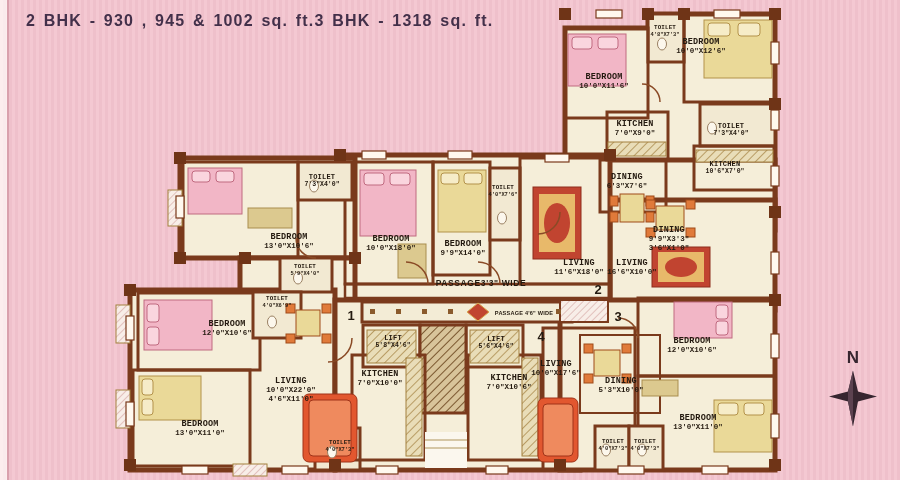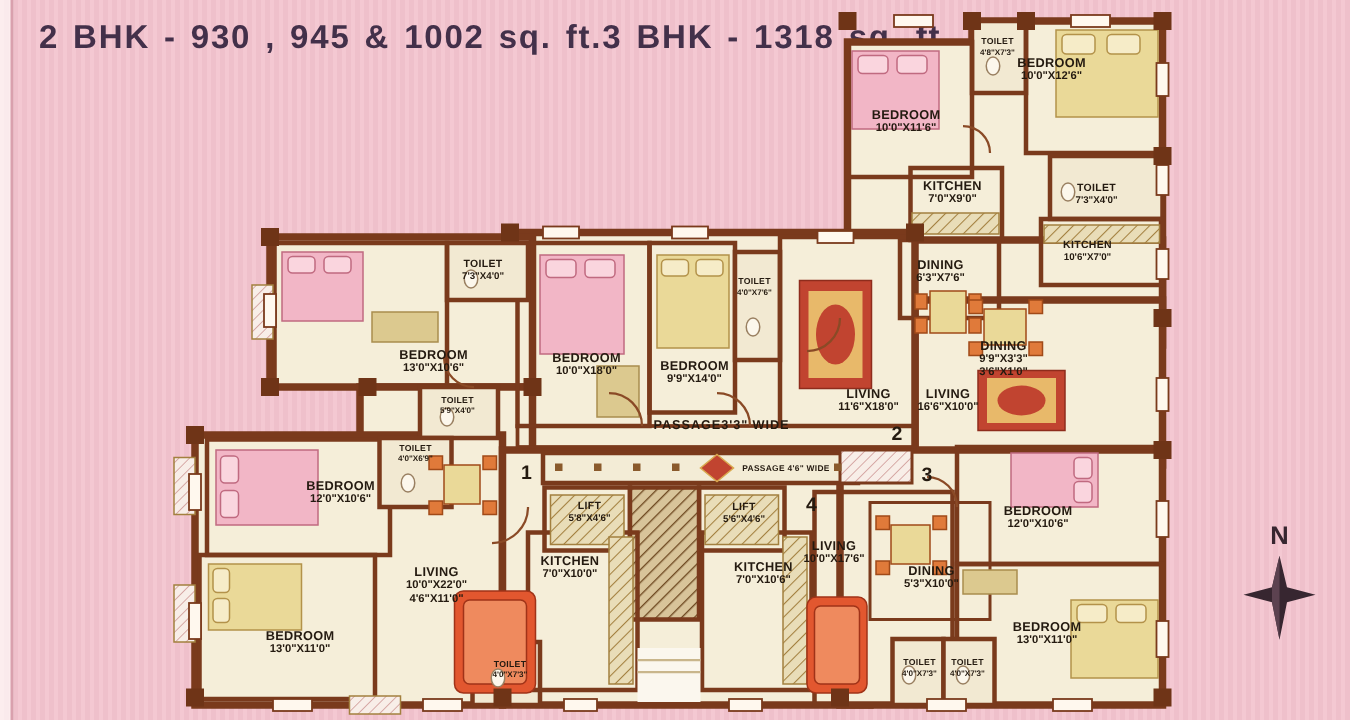--- a/index.html
+++ b/index.html
@@ -3,27 +3,27 @@
 <meta charset="utf-8">
 <style>
   html,body{margin:0;padding:0;background:#e9e4da;}
   .stage{
     position:relative;width:900px;height:480px;overflow:hidden;
     background:repeating-linear-gradient(90deg,#f4c8d2 0 3px,#efc0cb 3px 6px);
     font-family:"Liberation Sans",sans-serif;
   }
   .scan-edge{position:absolute;left:0;top:0;width:7px;height:480px;background:rgba(255,252,250,.7);border-right:2px solid #d9a0ad;}
   .plan-title{
-    position:absolute;left:26px;top:12px;font-size:22px;font-weight:bold;
+    position:absolute;left:26px;top:12px;font-size:16px;font-weight:bold;
     color:#43304a;letter-spacing:1.2px;word-spacing:2px;white-space:nowrap;
   }
   svg.plan{position:absolute;left:0;top:0;}
   .rlabel{
     position:absolute;transform:translate(-50%,-50%);text-align:center;
-    color:#241a10;font-weight:bold;line-height:1.18;white-space:nowrap;
+    color:#241a10;font-weight:bold;line-height:1.18;white-space:nowrap;font-family:Liberation Mono, monospace;
   }
   .rlabel .rname{font-size:8.5px;letter-spacing:.2px;}
   .rlabel .rdims{font-size:7.5px;}
   .rlabel.md .rname{font-size:7px;}
   .rlabel.md .rdims{font-size:6.5px;}
   .rlabel.sm .rname{font-size:5.8px;}
   .rlabel.sm .rdims{font-size:5.4px;}
   .flatnum{
     position:absolute;transform:translate(-50%,-50%);
     font-size:13px;font-weight:bold;color:#241a10;

